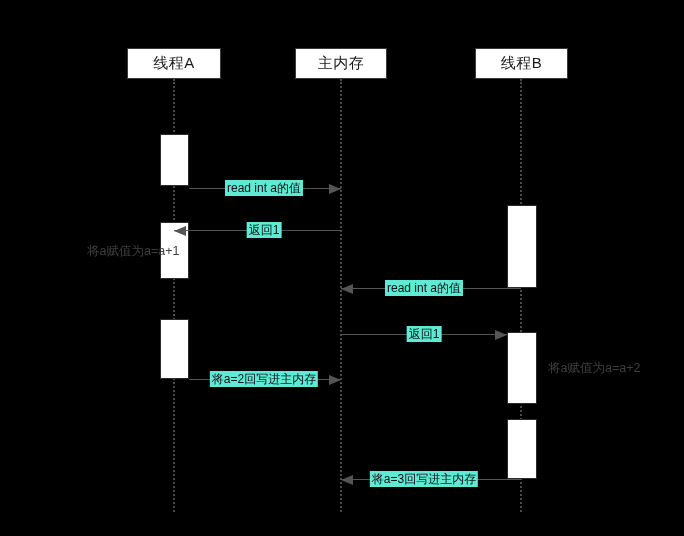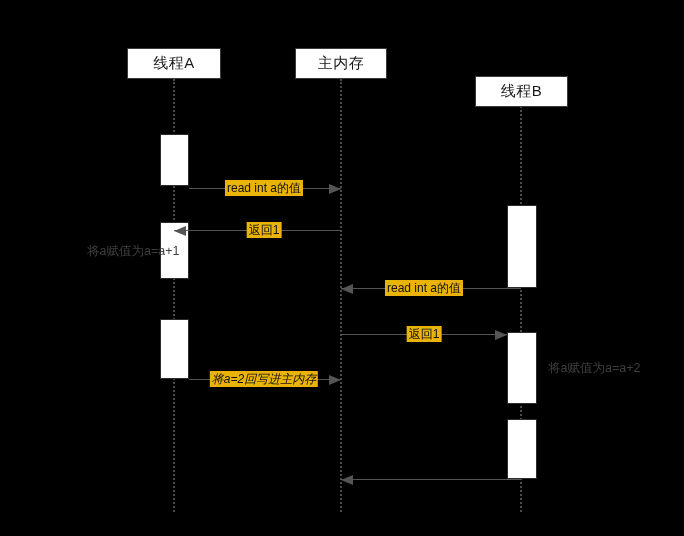--- a/index.html
+++ b/index.html
@@ -66,21 +66,21 @@
   }
   .arrowhead.left {
     border-top: 5px solid transparent;
     border-bottom: 5px solid transparent;
     border-right: 12px solid #555555;
     left: 0;
   }
   .msg-label {
     position: absolute;
     transform: translate(-50%, -50%);
-    background: #eab308;
+    background: #5eead4;
     color: #121212;
     font-size: 12px;
     padding: 1px 2px;
     white-space: nowrap;
     line-height: 14px;
   }
 
   
   .note {
     position: absolute;
@@ -98,21 +98,21 @@
   <div class="lifeline" style="left:173px; top:79px; height:433px;"></div>
   <div class="lifeline" style="left:340px; top:79px; height:433px;"></div>
   <div class="lifeline" style="left:520px; top:79px; height:433px;"></div>
 
   <div class="participant" style="left:295px; top:48px; width:92px; height:31px;">
     <span>主内存</span>
   </div>
   <div class="participant" style="left:127px; top:48px; width:94px; height:31px;">
     <span>线程A</span>
   </div>
-  <div class="participant" style="left:475px; top:48px; width:93px; height:31px;margin-top:28px;">
+  <div class="participant" style="left:475px; top:48px; width:93px; height:31px;">
     <span>线程B</span>
   </div>
 
   <div class="activation" style="left:160px; top:134px; width:29px; height:52px;"></div>
   <div class="activation" style="left:160px; top:222px; width:29px; height:57px;"></div>
   <div class="activation" style="left:160px; top:319px; width:29px; height:60px;"></div>
 
   <div class="activation" style="left:507px; top:205px; width:30px; height:83px;"></div>
   <div class="activation" style="left:507px; top:332px; width:30px; height:72px;"></div>
   <div class="activation" style="left:507px; top:419px; width:30px; height:60px;"></div>
@@ -133,22 +133,23 @@
   <div class="msg-label" style="left:424px; top:288px;">read int a的值</div>
 
   <div class="msg" style="left:341px; top:334px; width:166px;">
     <span class="arrowhead right"></span>
   </div>
   <div class="msg-label" style="left:424px; top:334px;">返回1</div>
 
   <div class="msg" style="left:189px; top:379px; width:152px;">
     <span class="arrowhead right"></span>
   </div>
-  <div class="msg-label" style="left:264px; top:379px;font-style:italic;">将a=2回写进主内存</div>
+  <div class="msg-label" style="left:264px; top:379px;">将a=2回写进主内存</div>
 
   <div class="msg" style="left:341px; top:479px; width:180px;">
     <span class="arrowhead left"></span>
   </div>
+  <div class="msg-label" style="left:424px; top:479px;">将a=3回写进主内存</div>
 
   <div class="note" style="left:43px; top:244px;margin-left:44px;">将a赋值为a=a+1</div>
   <div class="note" style="left:548px; top:361px;text-align:center;">将a赋值为a=a+2</div>
 
 </div>
 
 </body></html>

